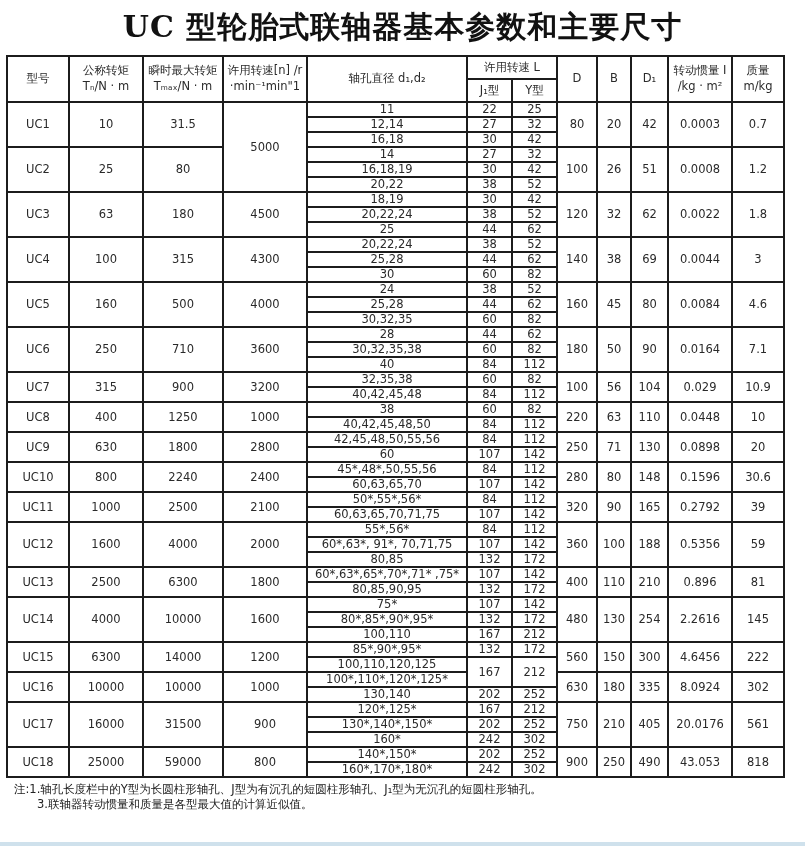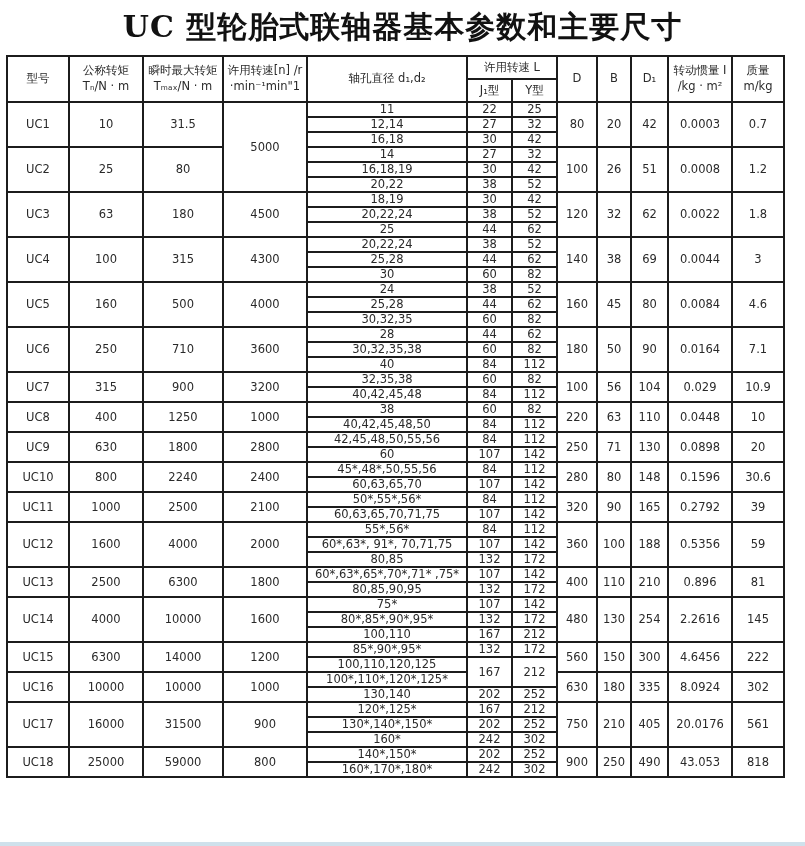--- a/index.html
+++ b/index.html
@@ -469,15 +469,17 @@
       </tr>
       <tr>
         <td>160*,170*,180*</td>
         <td>242</td>
         <td>302</td>
       </tr>
     </tbody>
 </table>
 
 <div class="notes">
+  <div class="note-line">注:1.轴孔长度栏中的Y型为长圆柱形轴孔、J型为有沉孔的短圆柱形轴孔、J₁型为无沉孔的短圆柱形轴孔。</div>
+  <div class="note-line indent">3.联轴器转动惯量和质量是各型最大值的计算近似值。</div>
 </div>
 
 <div class="bottom-strip" style="background: rgb(207, 225, 236);"></div>
 
 </body></html>

